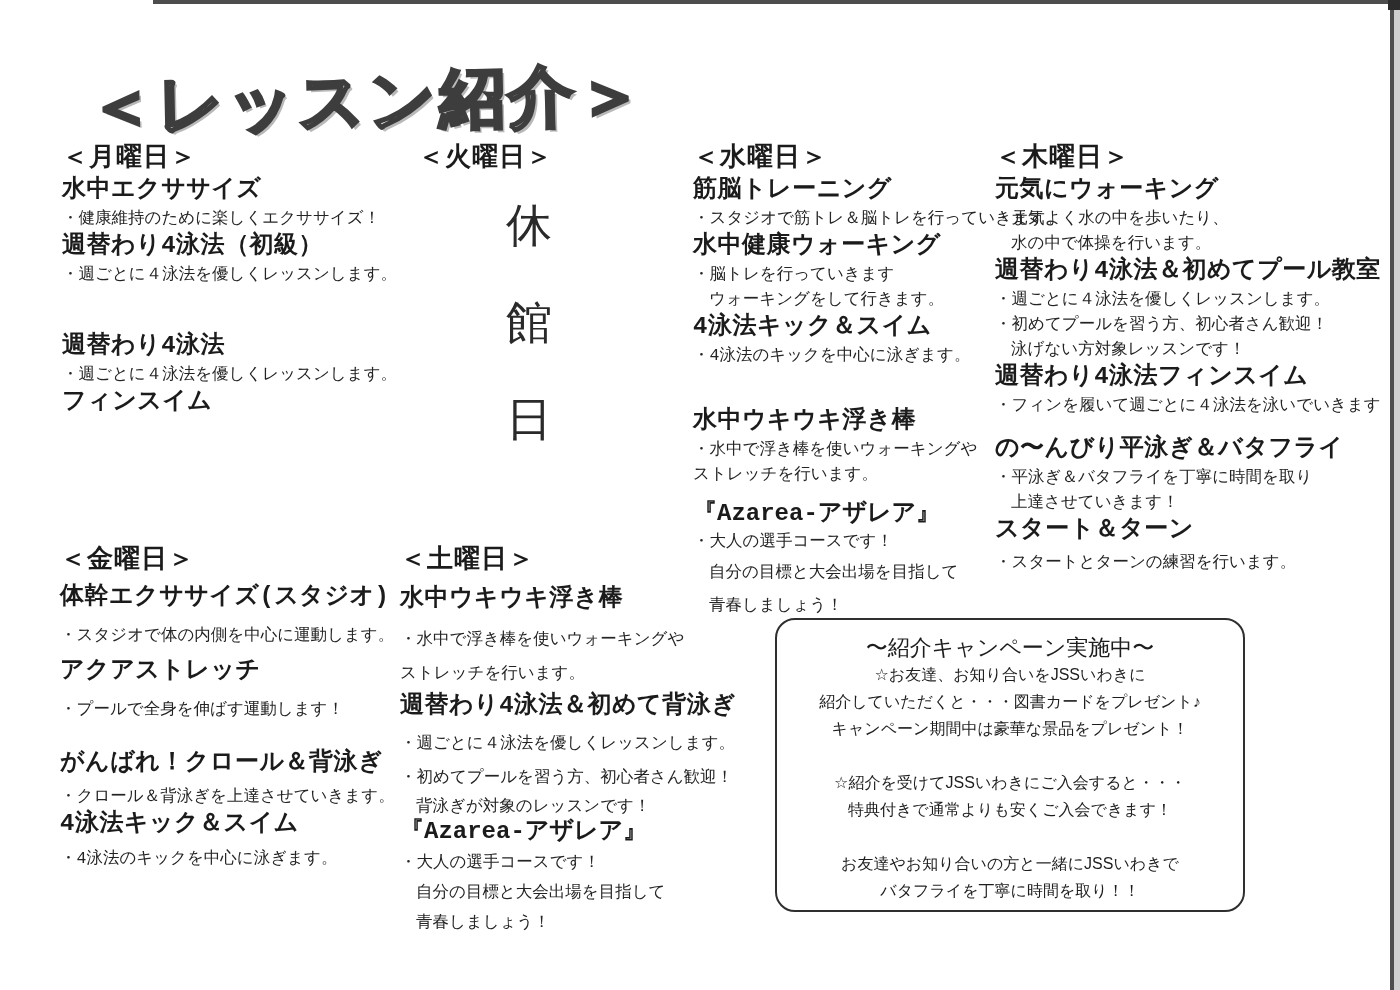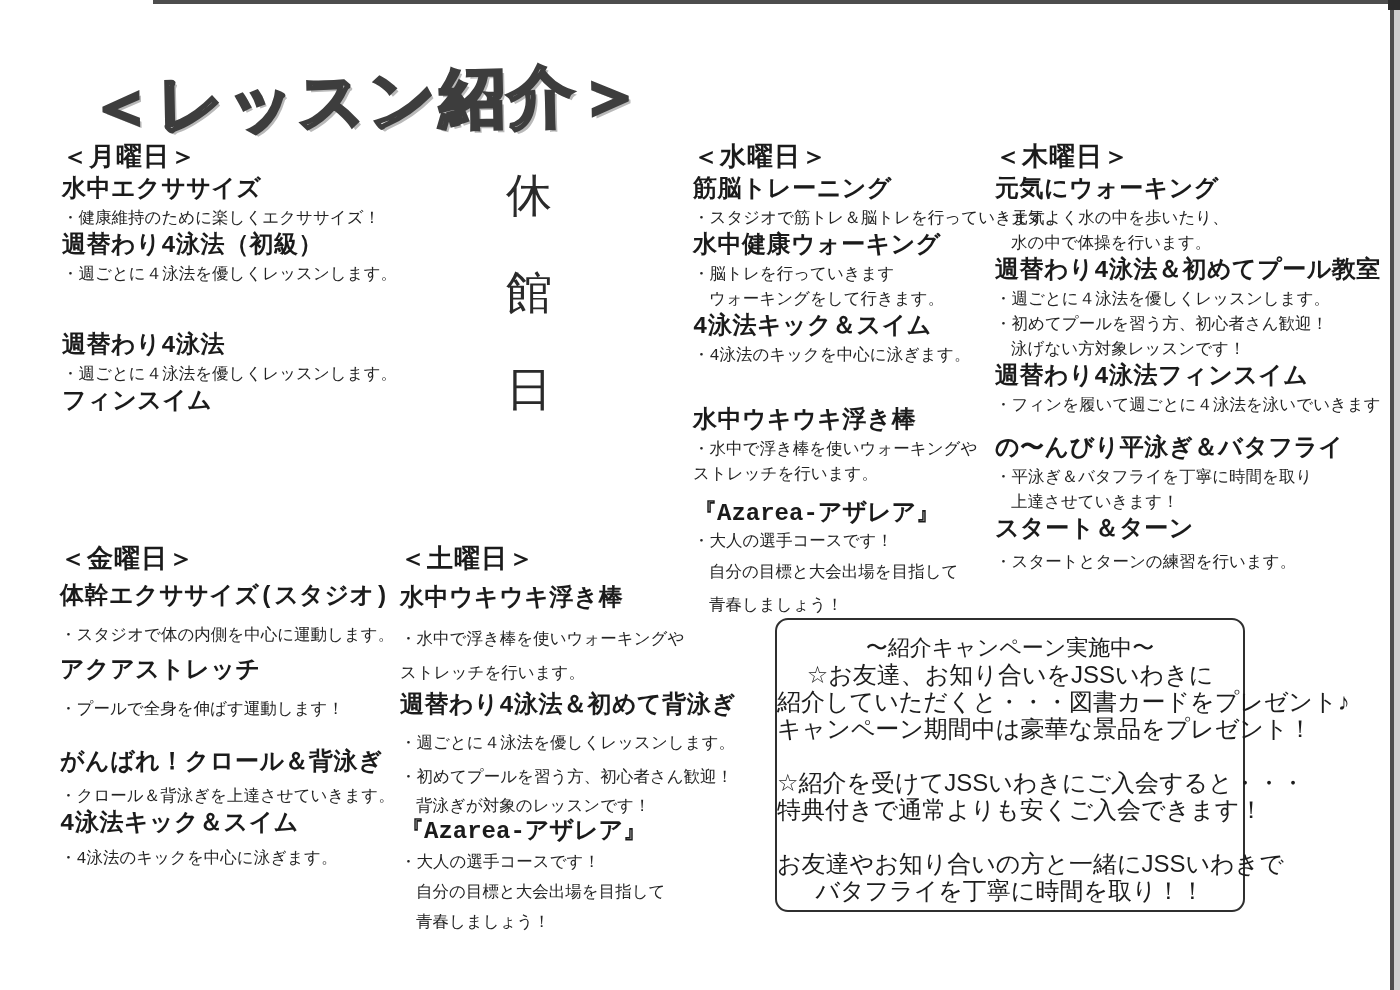--- a/index.html
+++ b/index.html
@@ -43,24 +43,24 @@
   .cont{padding-left:16px;}
   .gap{width:1px;}
 
   
   .vertical-note{margin-left:88px;margin-top:32px;display:flex;flex-direction:column;gap:49px;}
   .vchar{font-size:46px;line-height:48px;color:#2a2a2a;}
 
   
   .bubble{
     position:absolute;left:775px;top:618px;width:470px;height:294px;
-    border:2.5px solid #2f2f2f;border-radius:13px;background:#fff;
+    border:2.5px solid #2f2f2f;border-radius:20px;background:#fff;
     box-sizing:border-box;padding-top:14px;text-align:center;
   }
-  .camp-line{font-size:24px;line-height:27px;color:#1d1d1d;white-space:nowrap;}
+  .camp-line{font-size:16px;line-height:27px;color:#1d1d1d;white-space:nowrap;}
   .camp-title{font-size:22px;font-weight:500;}
 </style>
 </head>
 <body>
 
 <div class="page">
   <div class="edge-top"></div>
   <div class="edge-right-shade"></div>
   <div class="edge-right"></div>
   <div class="edge-corner"></div>
@@ -76,20 +76,21 @@
           <div class="lesson">週替わり4泳法（初級）</div>
           <div class="bullet">・週ごとに４泳法を優しくレッスンします。</div>
           <div class="gap" style="height: 44px;"></div>
           <div class="lesson">週替わり4泳法</div>
           <div class="bullet">・週ごとに４泳法を優しくレッスンします。</div>
           <div class="lesson">フィンスイム</div>
         </div>
   </section>
 
   <section class="day pos-tuesday">
+    <h2 class="day-heading">＜火曜日＞</h2>
     <div class="day-items">
           <div class="vertical-note">
             <div class="vchar">休</div>
             <div class="vchar">館</div>
             <div class="vchar">日</div>
           </div>
         </div>
   </section>
 
   <section class="day pos-wednesday">

